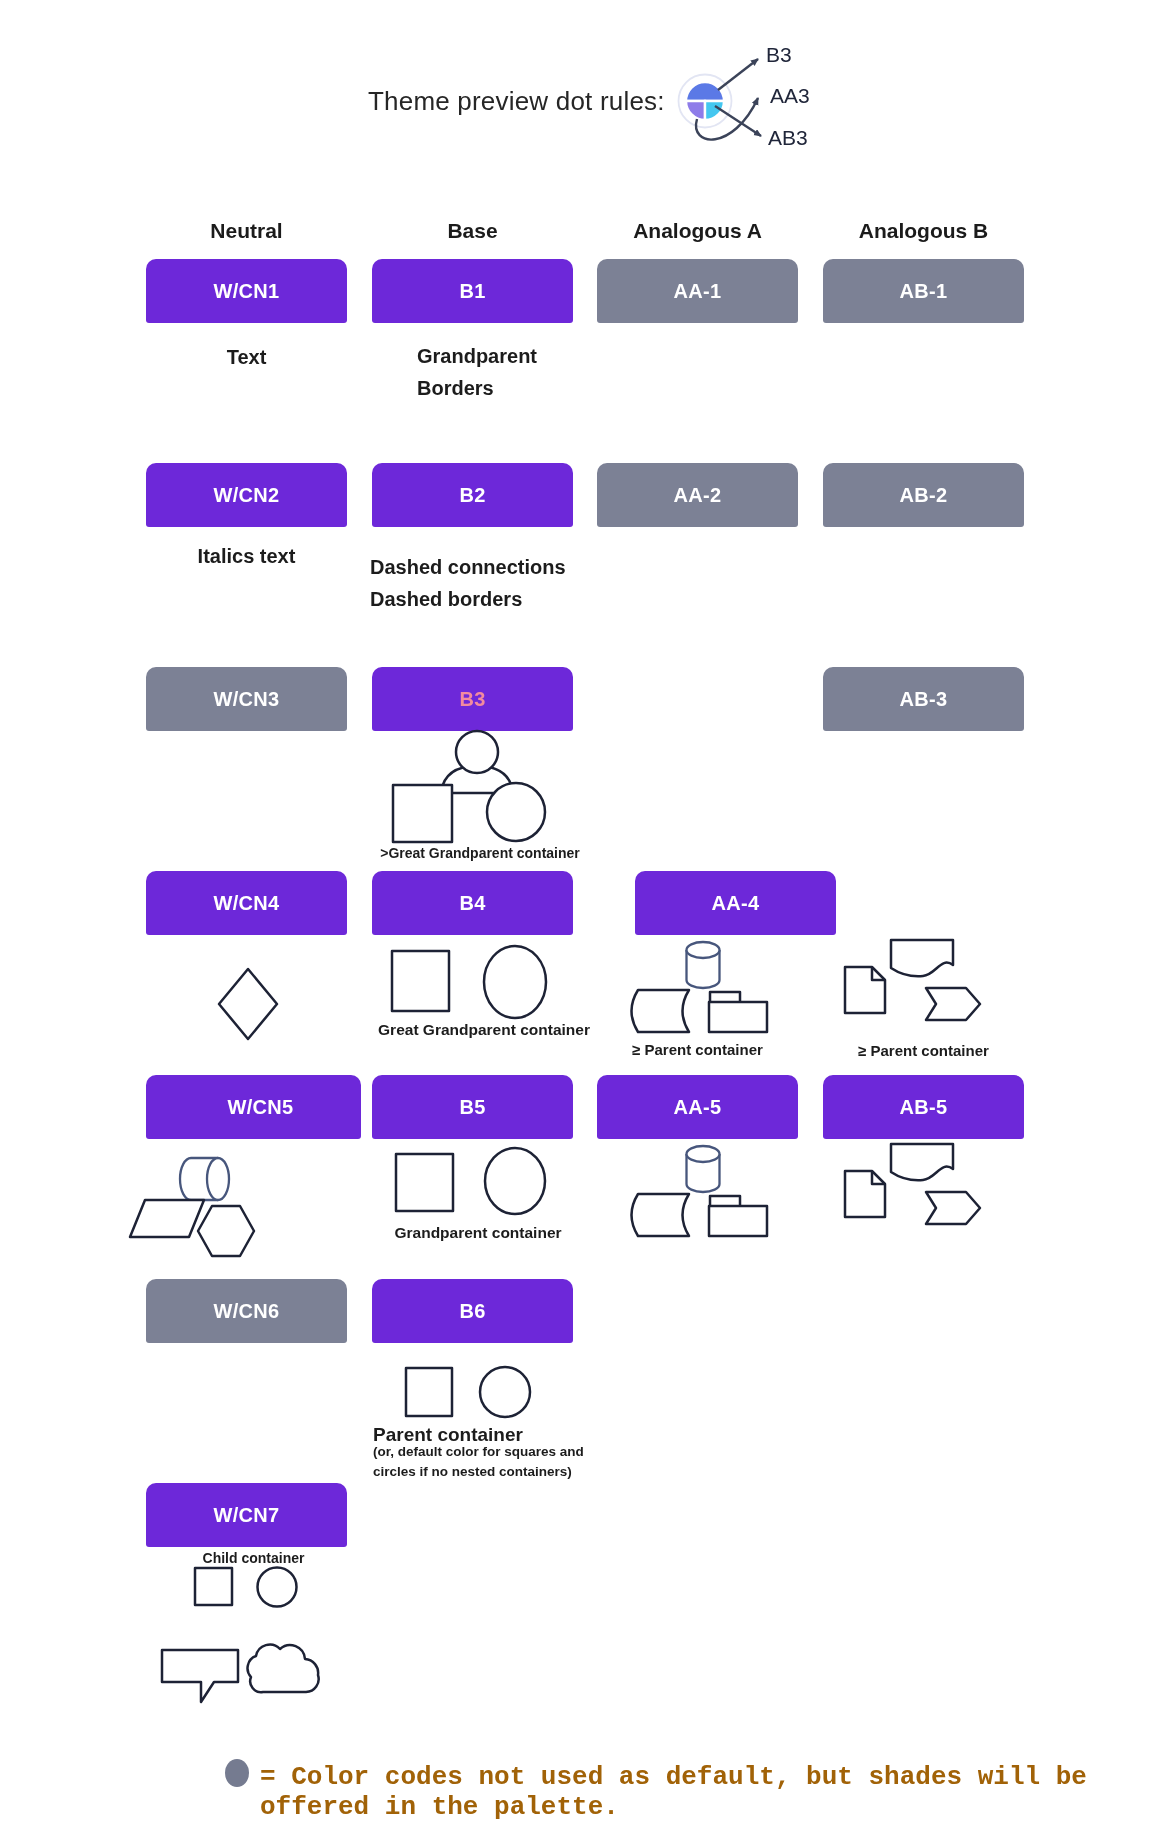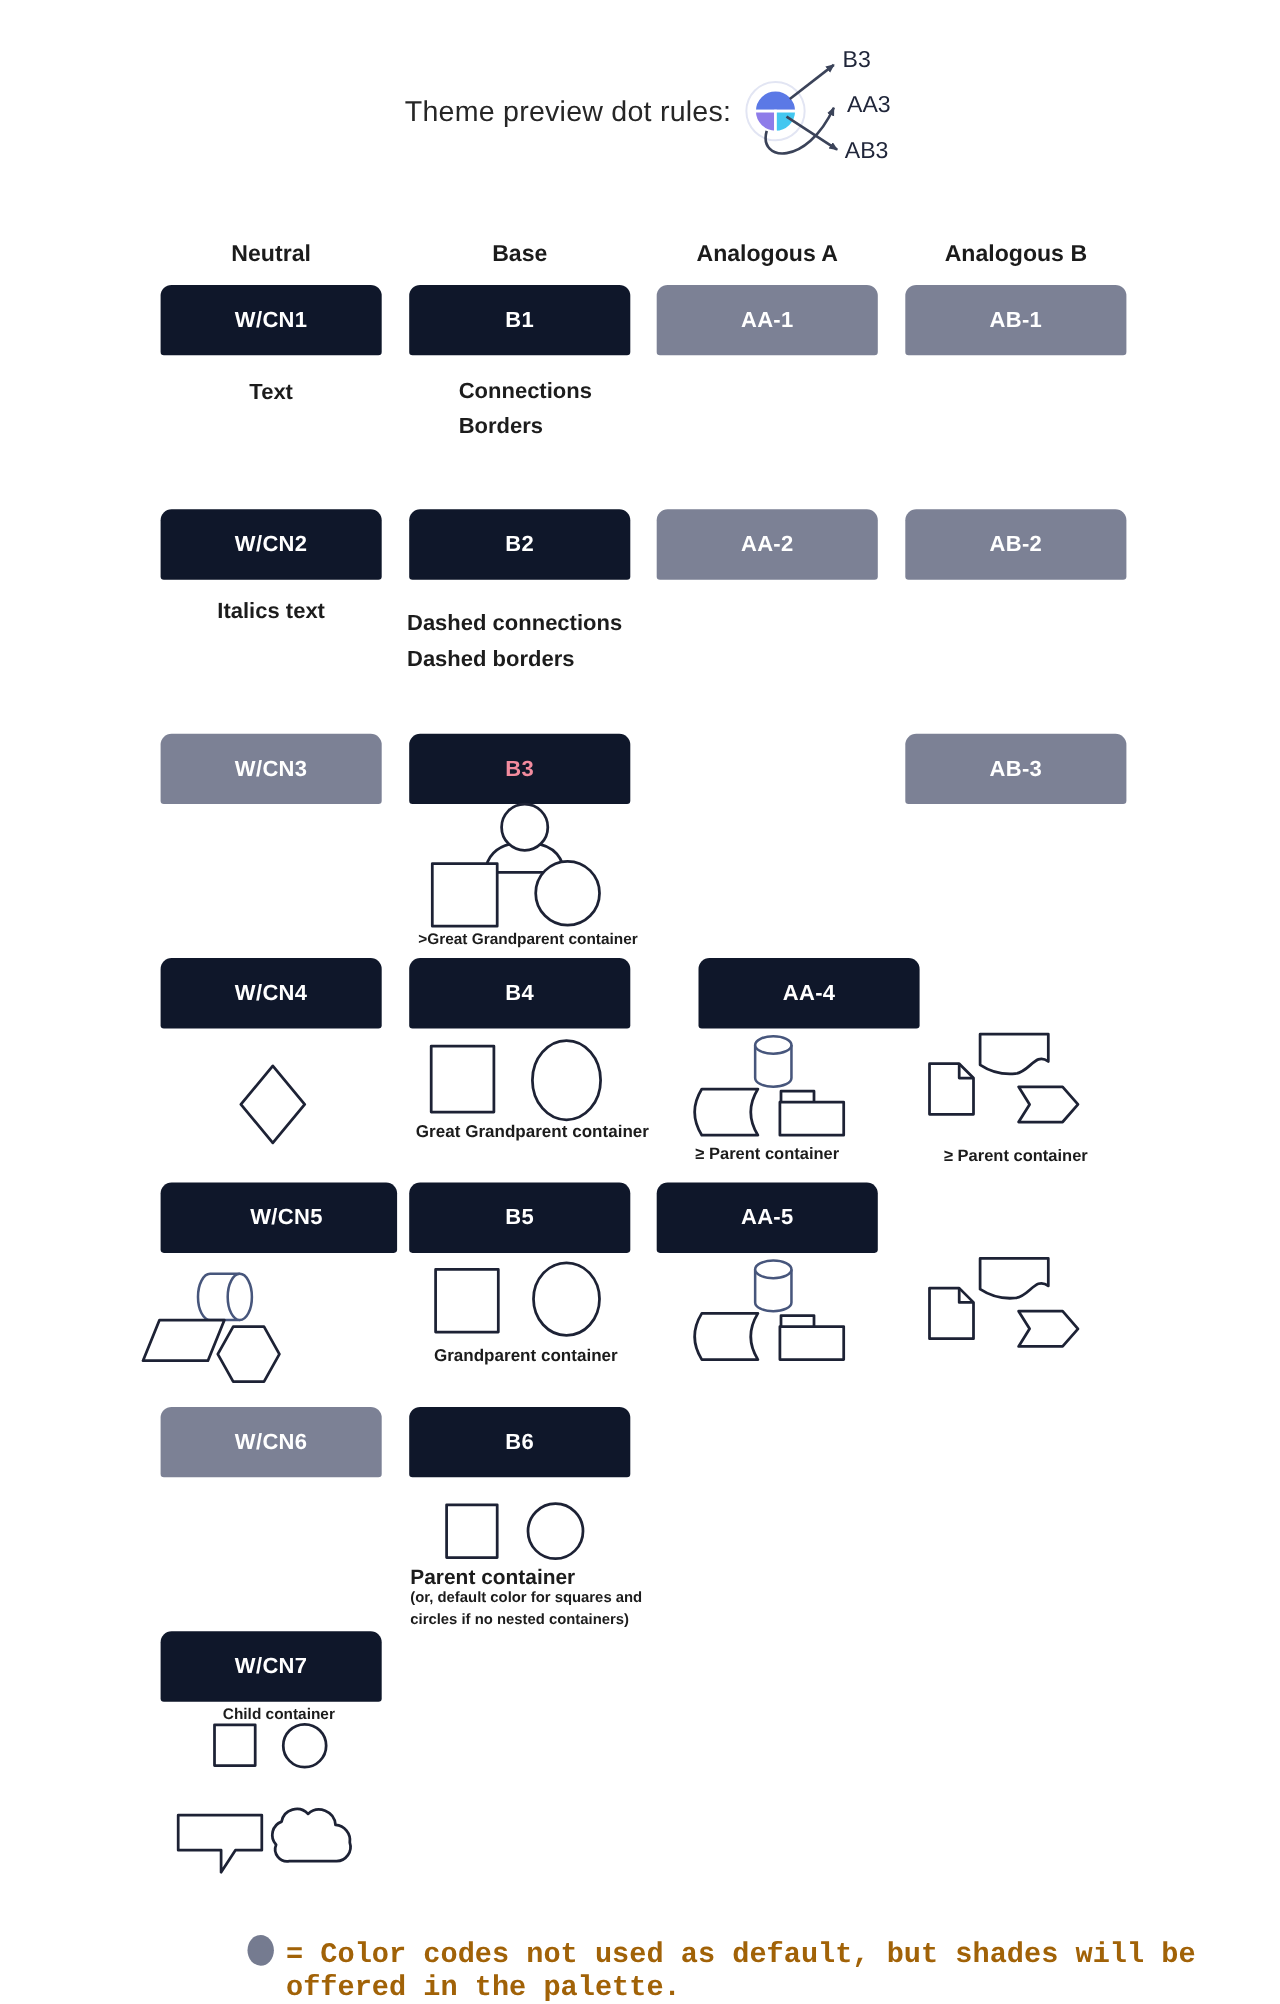--- a/index.html
+++ b/index.html
@@ -15,21 +15,21 @@
   }
   .colhead{
     position:absolute;width:201px;text-align:center;
     font-size:21px;font-weight:700;color:#1b1b1b;
   }
   .swatch{
     position:absolute;width:201px;height:64px;border-radius:10px 10px 3px 3px;
     display:flex;align-items:center;justify-content:center;
     font-size:20px;font-weight:700;color:#ffffff;letter-spacing:.3px;
   }
-  .swatch.dark{background:#0f172a;}
+  .swatch.dark{background:#6d28d9;}
   .swatch.gray{background:#7c8195;}
   .swatch .pink{color:#f28b9e;}
   .note{
     position:absolute;font-weight:700;color:#1c1c1c;
   }
   .note.center{text-align:center;}
   .shape-svg{position:absolute;overflow:visible;}
   .shape-svg *{vector-effect:non-scaling-stroke;}
   .outline{fill:#ffffff;stroke:#1d2235;stroke-width:2.5;stroke-linejoin:round;}
   .outline-slate{fill:#ffffff;stroke:#47567c;stroke-width:2.3;stroke-linejoin:round;}
@@ -77,21 +77,21 @@
       <span>B1</span>
     </div>
   <div class="swatch gray" style="left:597px;top:259px;">
       <span>AA-1</span>
     </div>
   <div class="swatch gray" style="left:823px;top:259px;">
       <span>AB-1</span>
     </div>
 
   <span class="note center" style="left:146px;top:346px;width:201px;font-size:20px;">Text</span>
-  <span class="note" style="left:417px;top:345px;font-size:20px;">Connections</span>
+  <span class="note" style="left:417px;top:345px;font-size:20px;">Grandparent</span>
   <span class="note" style="left:417px;top:377px;font-size:20px;">Borders</span>
 
   <div class="swatch dark" style="left:146px;top:463px;">
       <span>W/CN2</span>
     </div>
   <div class="swatch dark" style="left:372px;top:463px;">
       <span>B2</span>
     </div>
   <div class="swatch gray" style="left:597px;top:463px;">
       <span>AA-2</span>
@@ -161,20 +161,23 @@
 
   <div class="swatch dark" style="left:146px;top:1075px;padding-left:14px;">
       <span>W/CN5</span>
     </div>
   <div class="swatch dark" style="left:372px;top:1075px;">
       <span>B5</span>
     </div>
   <div class="swatch dark" style="left:597px;top:1075px;">
       <span>AA-5</span>
     </div>
+  <div class="swatch dark" style="left:823px;top:1075px;">
+      <span>AB-5</span>
+    </div>
 
   <svg class="shape-svg" style="left:125px;top:1145px;" width="145" height="115" viewBox="0 0 145 115">
     <path class="outline-slate" d="M 93 13 L 66 13 A 11 21 0 0 0 66 55 L 93 55"></path>
     <ellipse class="outline-slate" cx="93" cy="34" rx="11" ry="21"></ellipse>
     <polygon class="outline" points="20,55 79,55 64,92 5,92"></polygon>
     <polygon class="outline" points="87,61 115,61 129,86 115,111 87,111 73,86"></polygon>
   </svg>
 
   <svg class="shape-svg" style="left:388px;top:1146px;" width="165" height="75" viewBox="0 0 165 75">
     <rect class="outline" x="8" y="8" width="57" height="57"></rect>

